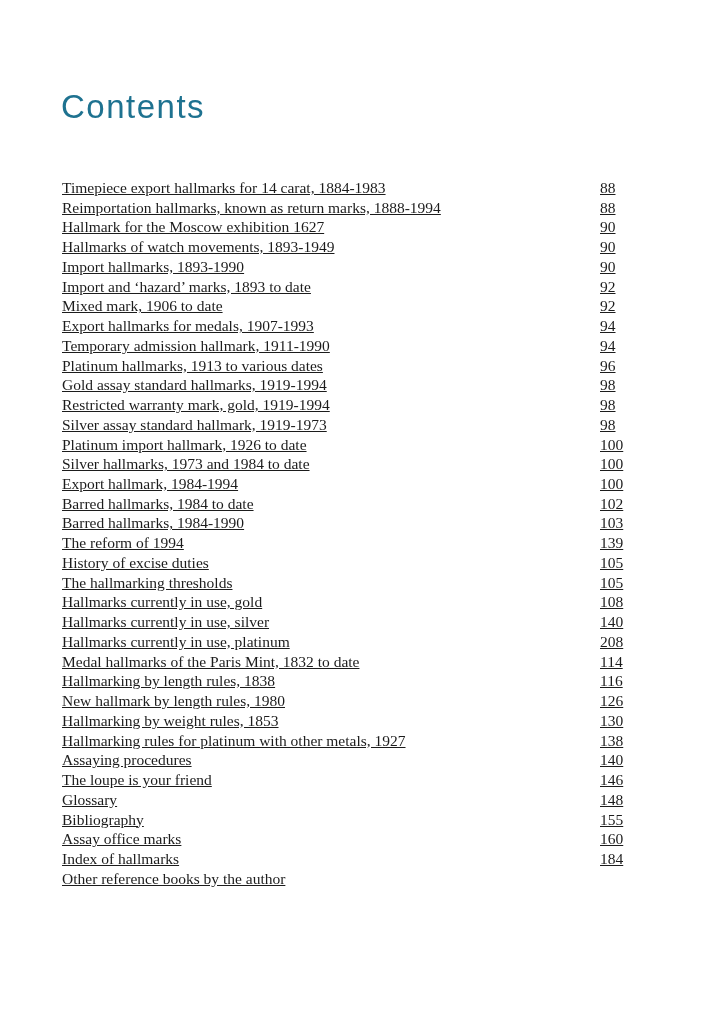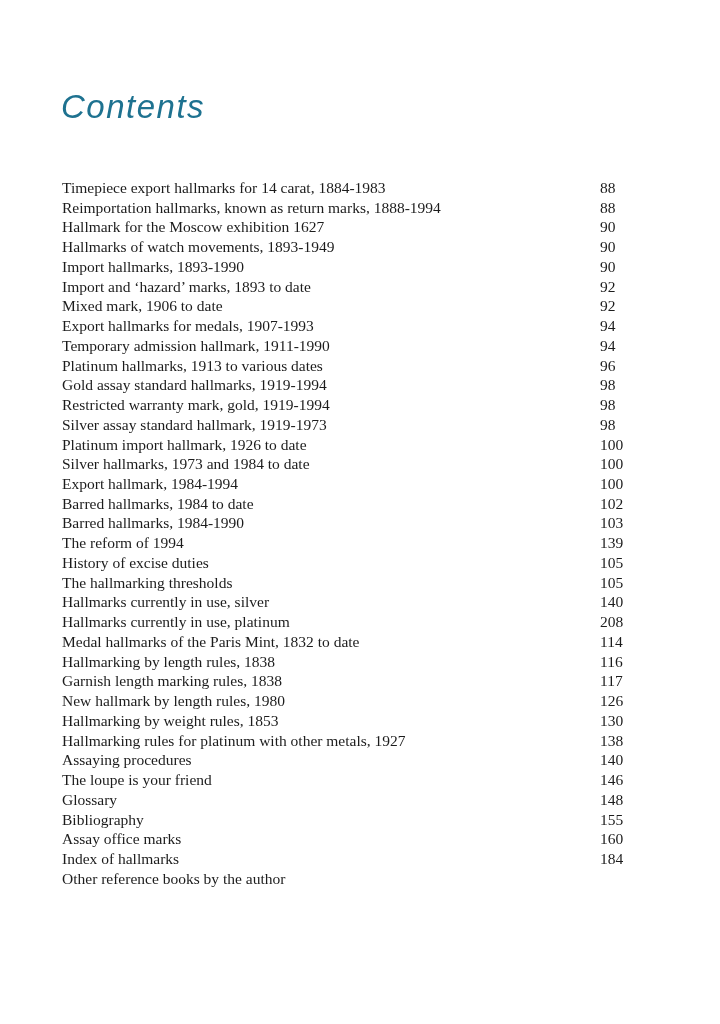--- a/index.html
+++ b/index.html
@@ -19,35 +19,35 @@
   .title {
     position: absolute;
     left: 61px;
     top: 88px;
     margin: 0;
     font-family: "Liberation Sans", sans-serif;
     font-weight: 400;
     font-size: 33px;
     letter-spacing: 1.5px;
     color: var(--title-color, #1e7290);
-    font-style: italic;
   }
   .toc {
     position: absolute;
     left: 62px;
     top: 178px;
     width: 578px; 
   }
   .row {
     display: flex;
     justify-content: space-between;
     align-items: baseline;
     font-size: 15.5px;
     line-height: 19.73px;
     white-space: nowrap;
+    text-decoration: underline;
   }
   .label {
     flex: 1 1 auto;
     overflow: hidden;
     text-align: left;
   }
   .pagenum {
     flex: 0 0 auto;
     min-width: 40px;
     text-align: left;
@@ -158,20 +158,24 @@
     <span class="label">History of excise duties</span>
     <span class="pagenum">105</span>
   </div>
 
   <div class="row">
     <span class="label">The hallmarking thresholds</span>
     <span class="pagenum">105</span>
   </div>
 
 
+  <div class="row">
+    <span class="label">Hallmarks currently in use, gold</span>
+    <span class="pagenum">108</span>
+  </div>
 
   <div class="row">
     <span class="label">Hallmarks currently in use, silver</span>
     <span class="pagenum">140</span>
   </div>
 
   <div class="row">
     <span class="label">Hallmarks currently in use, platinum</span>
     <span class="pagenum">208</span>
   </div>
@@ -179,24 +183,20 @@
   <div class="row">
     <span class="label">Medal hallmarks of the Paris Mint, 1832 to date</span>
     <span class="pagenum">114</span>
   </div>
 
   <div class="row">
     <span class="label">Hallmarking by length rules, 1838</span>
     <span class="pagenum">116</span>
   </div>
 
-  <div class="row">
-    <span class="label">Garnish length marking rules, 1838</span>
-    <span class="pagenum">117</span>
-  </div>
 
   <div class="row">
     <span class="label">New hallmark by length rules, 1980</span>
     <span class="pagenum">126</span>
   </div>
 
   <div class="row">
     <span class="label">Hallmarking by weight rules, 1853</span>
     <span class="pagenum">130</span>
   </div>

